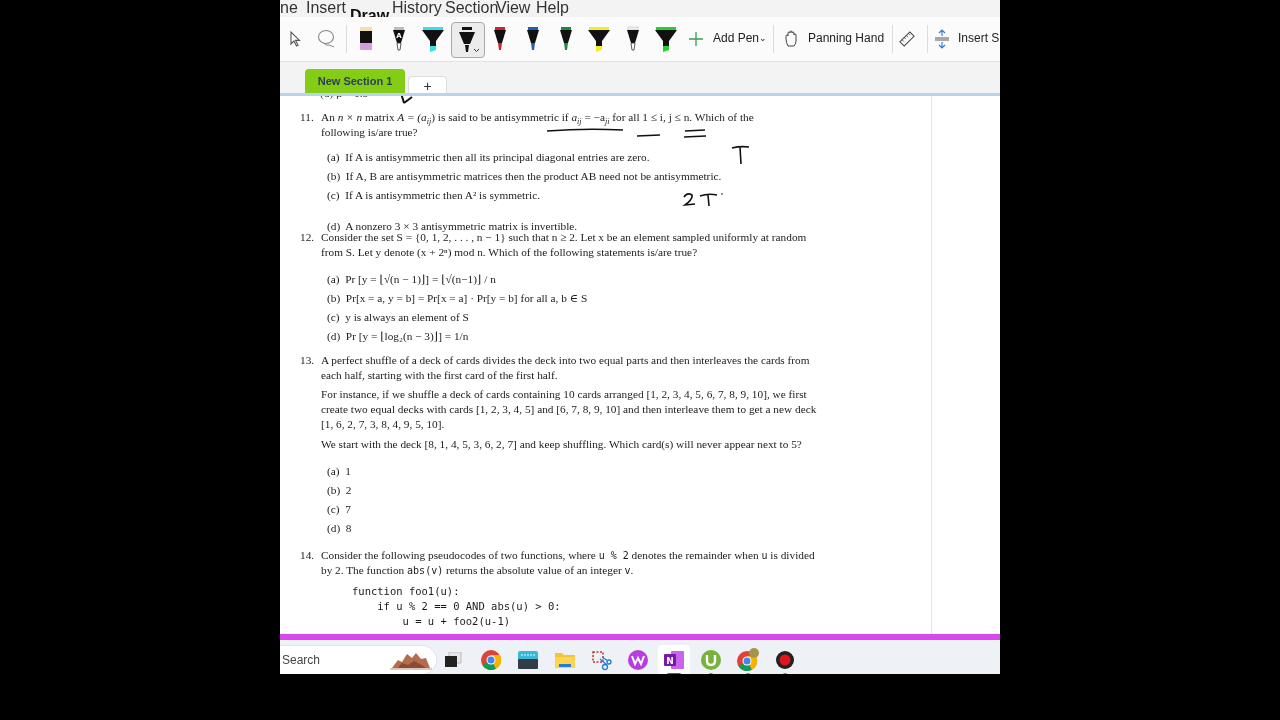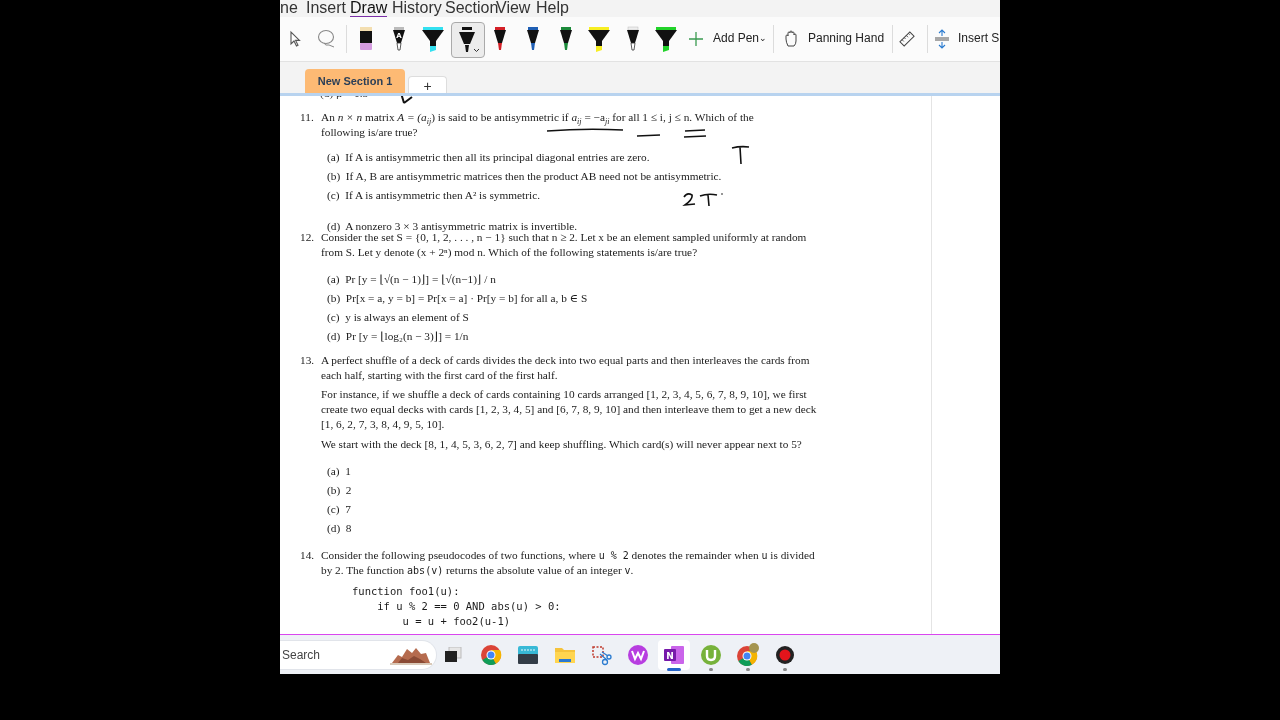--- a/index.html
+++ b/index.html
@@ -2,52 +2,52 @@
 <html><head>
 <meta charset="utf-8">
 <style>
   html, body { margin:0; padding:0; }
   body { width:1280px; height:720px; background:#000; position:relative; overflow:hidden; font-family:"Liberation Sans", sans-serif; }
   #screen { position:absolute; left:280px; top:0; width:720px; height:674px; background:#fff; overflow:hidden; }
 
   
   #menubar { position:absolute; left:0; top:0; width:720px; height:17px; background:#f3f3f3; }
   .menu-item { position:absolute; top:0; font-size:16px; color:#333; line-height:15px; cursor:pointer; }
-  .menu-item.active { color:#111; font-weight:normal; }
+  .menu-item.active { color:#111; font-weight:bold;margin-top:8px; }
   .menu-item.active::after { content:""; position:absolute; left:0; right:0; bottom:-3px; height:2px; background:#7b2fa8; }
 
   
   #ribbon { position:absolute; left:0; top:17px; width:720px; height:44px; background:#fbfbfb; border-bottom:1px solid #e2e2e2; }
   .rb-icon { position:absolute; top:6px; width:28px; height:32px; display:flex; align-items:center; justify-content:center; cursor:pointer; }
   .rb-sep { position:absolute; top:8px; width:1px; height:28px; background:#dcdcdc; }
   .rb-label { position:absolute; top:14px; font-size:12px; color:#222; white-space:nowrap; cursor:pointer; }
 
   
   #tabbar { position:absolute; left:0; top:62px; width:720px; height:33px; background:#f3f3f3; }
-  #tab-active { position:absolute; left:25px; top:7px; width:100px; height:26px; background:#fdba74; border-radius:4px 4px 0 0; font-size:11px; font-weight:bold; color:#2b3f57; text-align:center; line-height:24px; cursor:pointer; }
+  #tab-active { position:absolute; left:25px; top:7px; width:100px; height:26px; background:#84cc16; border-radius:4px 4px 0 0; font-size:11px; font-weight:bold; color:#2b3f57; text-align:center; line-height:24px; cursor:pointer; }
   #tab-add { position:absolute; left:128px; top:14px; width:37px; height:19px; background:#fff; border:1px solid #ddd; border-bottom:none; border-radius:4px 4px 0 0; text-align:center; font-size:14px; line-height:19px; color:#333; cursor:pointer; }
   #tab-line { position:absolute; left:0; top:93px; width:720px; height:3px; background:#b8d3ef; }
 
   
   #page { position:absolute; left:0; top:96px; width:651px; height:538px; background:#fff; overflow:hidden; }
   #page-divider { position:absolute; left:651px; top:96px; width:1px; height:538px; background:#e4e4e4; }
   #page-right { position:absolute; left:652px; top:96px; width:68px; height:538px; background:#fff; }
 
   .doc { font-family:"Liberation Serif", "DejaVu Serif", serif; font-size:11.3px; color:#1b1b1b; }
   .line { position:absolute; white-space:nowrap; }
   .qn { position:absolute; }
   .code { font-family:"DejaVu Sans Mono", "Liberation Mono", monospace; font-size:10.5px; color:#1b1b1b; position:absolute; white-space:pre; }
   i.m { }
   .tt { font-family:"DejaVu Sans Mono", "Liberation Mono", monospace; font-size:10px; }
 
   
   .ink { position:absolute; pointer-events:none; }
 
   
-  #taskbar { position:absolute; left:0; top:634px; width:720px; height:40px; background:#eef1f6; border-top:1px solid #d946ef; }
+  #taskbar { position:absolute; left:0; top:634px; width:720px; height:40px; background:#eef1f6; border-top:6px solid #d946ef; }
   #search-box { position:absolute; left:0; top:6px; width:156px; height:28px; background:#fff; border-radius:0 14px 14px 0; box-shadow:0 0 0 1px #e1e4ea; cursor:text; }
   #search-label { position:absolute; left:2px; top:7px; font-size:12px; color:#444; }
   .tb-app { position:absolute; top:5px; width:32px; height:30px; display:flex; align-items:center; justify-content:center; border-radius:4px; cursor:pointer; }
   .tb-app.active { background:#fff; }
   .tb-ind { position:absolute; bottom:-1px; left:50%; transform:translateX(-50%); width:4px; height:3px; border-radius:2px; background:#888; }
   .tb-app.active .tb-ind { width:14px; background:#2563c9; }
 </style>
 </head>
 <body>
 

